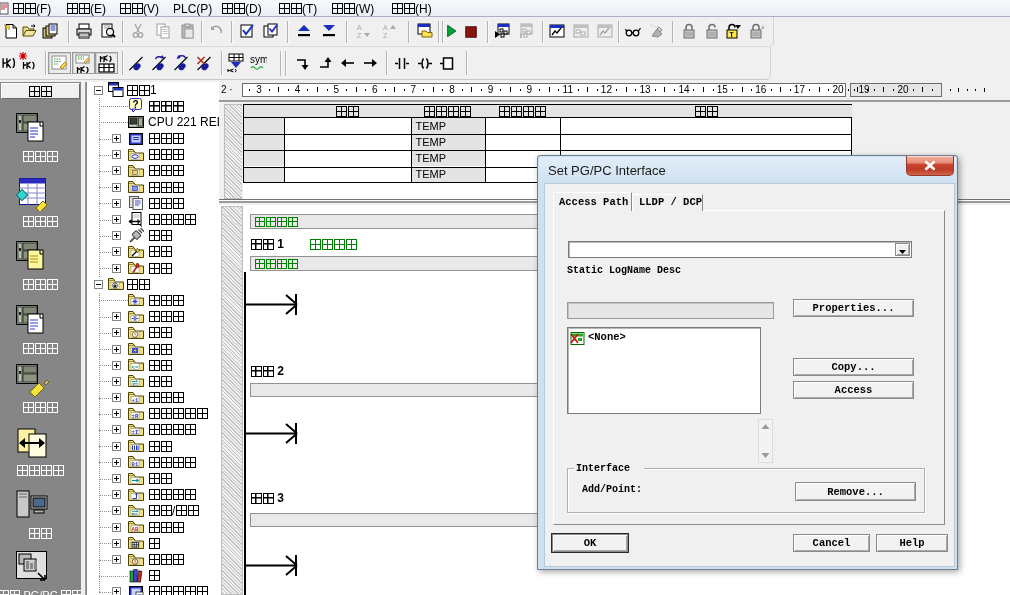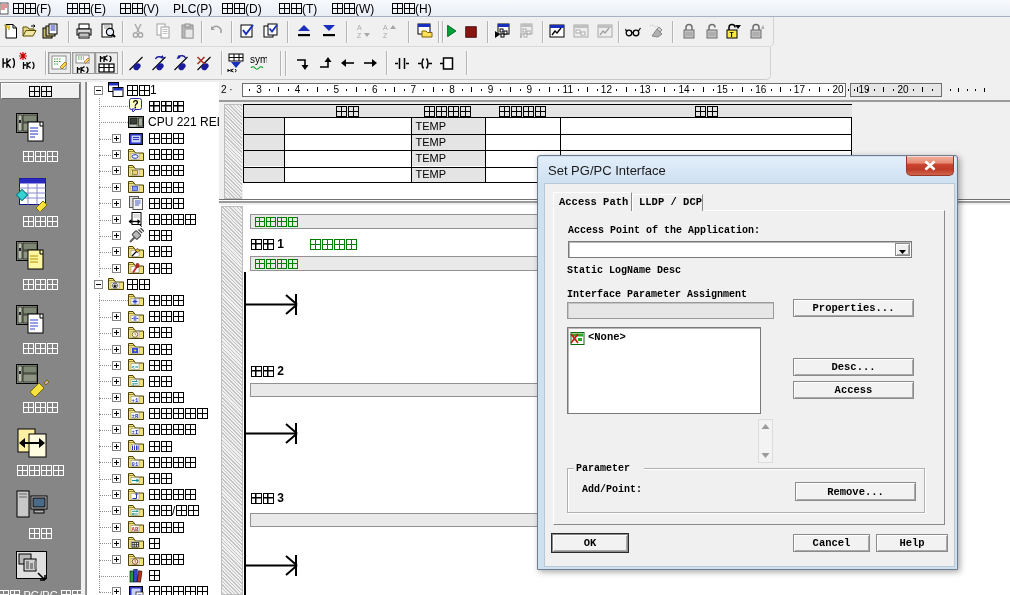--- a/index.html
+++ b/index.html
@@ -886,46 +886,44 @@
 <svg width="46" height="19" viewBox="0 0 46 19">
           <path d="M18.5 5.5l9 8M27.5 5.5l-9 8" stroke="#fff" stroke-width="2.6"></path>
           <path d="M18.5 5.5l9 8M27.5 5.5l-9 8" stroke="#ffffff" stroke-width="1.4"></path>
         </svg></div>
 <div style="position:absolute;left:6px;top:27px;width:409px;height:382px;background:#f0f0f0;border:1px solid #b9c8d6;font-family:'Liberation Mono',monospace;">
 <div class="" style="position:absolute;box-sizing:border-box;left:8px;top:25.5px;width:391.5px;height:315px;background:#f0f0f0;border:1px solid #8a8a8a;border-top-color:#fff;border-left-color:#fff;"></div>
 <div class="" style="position:absolute;box-sizing:border-box;left:87px;top:10px;width:71px;height:16.5px;background:#f0f0f0;border:1px solid #8a8a8a;border-bottom:none;border-top-color:#fff;border-left-color:#fff;"></div>
 <div class="" style="position:absolute;box-sizing:border-box;left:8px;top:8px;width:79px;height:18.5px;background:#f0f0f0;border:1px solid #8a8a8a;border-bottom:none;border-top-color:#fff;border-left-color:#fff;"></div>
 <div class="" style="position:absolute;box-sizing:border-box;left:14px;top:13px;width:72px;height:11px;font-size:10.5px;font-weight:bold;color:#000;line-height:11px;white-space:nowrap;">Access Path</div>
 <div class="" style="position:absolute;box-sizing:border-box;left:94px;top:13px;width:64px;height:11px;font-size:10.5px;font-weight:bold;color:#000;line-height:11px;white-space:nowrap;">LLDP / DCP</div>
-<div class="" style="position:absolute;box-sizing:border-box;left:23px;top:41px;width:250px;height:11px;font-size:10px;font-weight:bold;color:#000;line-height:11px;white-space:nowrap;">Access Point of the Application:</div>
 <div class="" style="position:absolute;box-sizing:border-box;left:23px;top:57px;width:344px;height:17px;background:#fff;border:1px solid #7a7a7a;box-shadow:inset 1px 1px 0 #b8b8b8;"></div>
 <div class="" style="position:absolute;box-sizing:border-box;left:350px;top:59px;width:15px;height:13px;background:#f0f0f0;border:1px solid #8b8b8b;box-shadow:inset 1px 1px 0 #fff,inset -1px -1px 0 #a9a9a9;"><svg width="13" height="11" viewBox="0 0 13 11">
             <path d="M3 4h7L6.5 8z" fill="#000"></path>
           </svg></div>
 <div class="" style="position:absolute;box-sizing:border-box;left:22px;top:81px;width:200px;height:11px;font-size:10px;font-weight:bold;color:#000;line-height:11px;white-space:nowrap;">Static LogName Desc</div>
-<div class="" style="position:absolute;box-sizing:border-box;left:22px;top:104.5px;width:250px;height:11px;font-size:10px;font-weight:bold;color:#000;line-height:11px;white-space:nowrap;">Interface Parameter Assignment</div>
 <div class="" style="position:absolute;box-sizing:border-box;left:22px;top:118px;width:207px;height:17px;background:#e6e6e6;border:1px solid #9a9a9a;box-shadow:inset 1px 1px 0 #c4c4c4;"></div>
 <div class="" style="position:absolute;box-sizing:border-box;left:248px;top:115px;width:121px;height:18px;background:#f2f2f2;border:1px solid #8b8b8b;box-shadow:inset 1px 1px 0 #ffffff,inset -1px -1px 0 #a9a9a9;display:flex;align-items:center;justify-content:center;font-size:10.5px;font-weight:bold;color:#000;">Properties...</div>
-<div class="" style="position:absolute;box-sizing:border-box;left:248px;top:174px;width:121px;height:18px;background:#f2f2f2;border:1px solid #8b8b8b;box-shadow:inset 1px 1px 0 #ffffff,inset -1px -1px 0 #a9a9a9;display:flex;align-items:center;justify-content:center;font-size:10.5px;font-weight:bold;color:#000;">Desc...</div>
+<div class="" style="position:absolute;box-sizing:border-box;left:248px;top:174px;width:121px;height:18px;background:#f2f2f2;border:1px solid #8b8b8b;box-shadow:inset 1px 1px 0 #ffffff,inset -1px -1px 0 #a9a9a9;display:flex;align-items:center;justify-content:center;font-size:10.5px;font-weight:bold;color:#000;">Copy...</div>
 <div class="" style="position:absolute;box-sizing:border-box;left:248px;top:197px;width:121px;height:18px;background:#f2f2f2;border:1px solid #8b8b8b;box-shadow:inset 1px 1px 0 #ffffff,inset -1px -1px 0 #a9a9a9;display:flex;align-items:center;justify-content:center;font-size:10.5px;font-weight:bold;color:#000;">Access</div>
 <div class="" style="position:absolute;box-sizing:border-box;left:22px;top:143px;width:194px;height:87px;background:#fff;border:1px solid #7a7a7a;box-shadow:inset 1px 1px 0 #b8b8b8;"></div>
 <svg style="position:absolute;left:25px;top:147px;" width="15" height="15" viewBox="0 0 15 15">
           <rect x="1" y="1.5" width="13" height="12" fill="#fff" stroke="#0a6a0a"></rect>
           <rect x="2" y="2.5" width="11" height="3" fill="#22aa22"></rect>
           <rect x="8" y="7" width="4" height="3" fill="#22aa22"></rect>
           <rect x="3" y="7" width="4" height="3" fill="#c8e8c8"></rect>
           <path d="M1 3l7 9M8 3l-7 9" stroke="#cc1111" stroke-width="1.6"></path>
         </svg>
 <div class="" style="position:absolute;box-sizing:border-box;left:43px;top:148px;width:60px;height:11px;font-size:10.5px;font-weight:bold;color:#000;line-height:11px;">&lt;None&gt;</div>
 <div class="" style="position:absolute;box-sizing:border-box;left:213px;top:235px;width:15px;height:44px;background:#f3f3f3;border:1px solid #dcdcdc;"></div>
 <svg style="position:absolute;left:213px;top:235px;" width="15" height="44" viewBox="0 0 15 44">
           <path d="M7.5 5l4 5h-8z" fill="#9a9a9a"></path>
           <path d="M7.5 39l-4-5h8z" fill="#9a9a9a"></path>
         </svg>
 <div class="" style="position:absolute;box-sizing:border-box;left:22px;top:284px;width:358px;height:45px;border:1px solid #b0b0b0;box-shadow:1px 1px 0 #fff,inset 1px 1px 0 #fff;"></div>
-<div class="" style="position:absolute;box-sizing:border-box;left:29px;top:278.5px;width:70px;height:11px;background:#f0f0f0;font-size:10px;font-weight:bold;color:#000;line-height:11px;padding-left:2px;">Parameter</div>
+<div class="" style="position:absolute;box-sizing:border-box;left:29px;top:278.5px;width:70px;height:11px;background:#f0f0f0;font-size:10px;font-weight:bold;color:#000;line-height:11px;padding-left:2px;">Interface</div>
 <div class="" style="position:absolute;box-sizing:border-box;left:37px;top:300px;width:110px;height:11px;font-size:10px;font-weight:bold;color:#000;line-height:11px;white-space:nowrap;">Add/Point:</div>
 <div class="" style="position:absolute;box-sizing:border-box;left:250px;top:298px;width:121px;height:19px;background:#f2f2f2;border:1px solid #8b8b8b;box-shadow:inset 1px 1px 0 #ffffff,inset -1px -1px 0 #a9a9a9;display:flex;align-items:center;justify-content:center;font-size:10.5px;font-weight:bold;color:#000;">Remove...</div>
 <div class="" style="position:absolute;box-sizing:border-box;left:7px;top:350px;width:76px;height:18px;outline:1px solid #2a2a2a;background:#f2f2f2;border:1px solid #8b8b8b;box-shadow:inset 1px 1px 0 #ffffff,inset -1px -1px 0 #a9a9a9;display:flex;align-items:center;justify-content:center;font-size:10.5px;font-weight:bold;color:#000;">OK</div>
 <div class="" style="position:absolute;box-sizing:border-box;left:248px;top:350px;width:77px;height:18px;background:#f2f2f2;border:1px solid #8b8b8b;box-shadow:inset 1px 1px 0 #ffffff,inset -1px -1px 0 #a9a9a9;display:flex;align-items:center;justify-content:center;font-size:10.5px;font-weight:bold;color:#000;">Cancel</div>
 <div class="" style="position:absolute;box-sizing:border-box;left:331px;top:350px;width:72px;height:18px;background:#f2f2f2;border:1px solid #8b8b8b;box-shadow:inset 1px 1px 0 #ffffff,inset -1px -1px 0 #a9a9a9;display:flex;align-items:center;justify-content:center;font-size:10.5px;font-weight:bold;color:#000;">Help</div>
 </div>
 </div>
 </div>
 </body></html>

